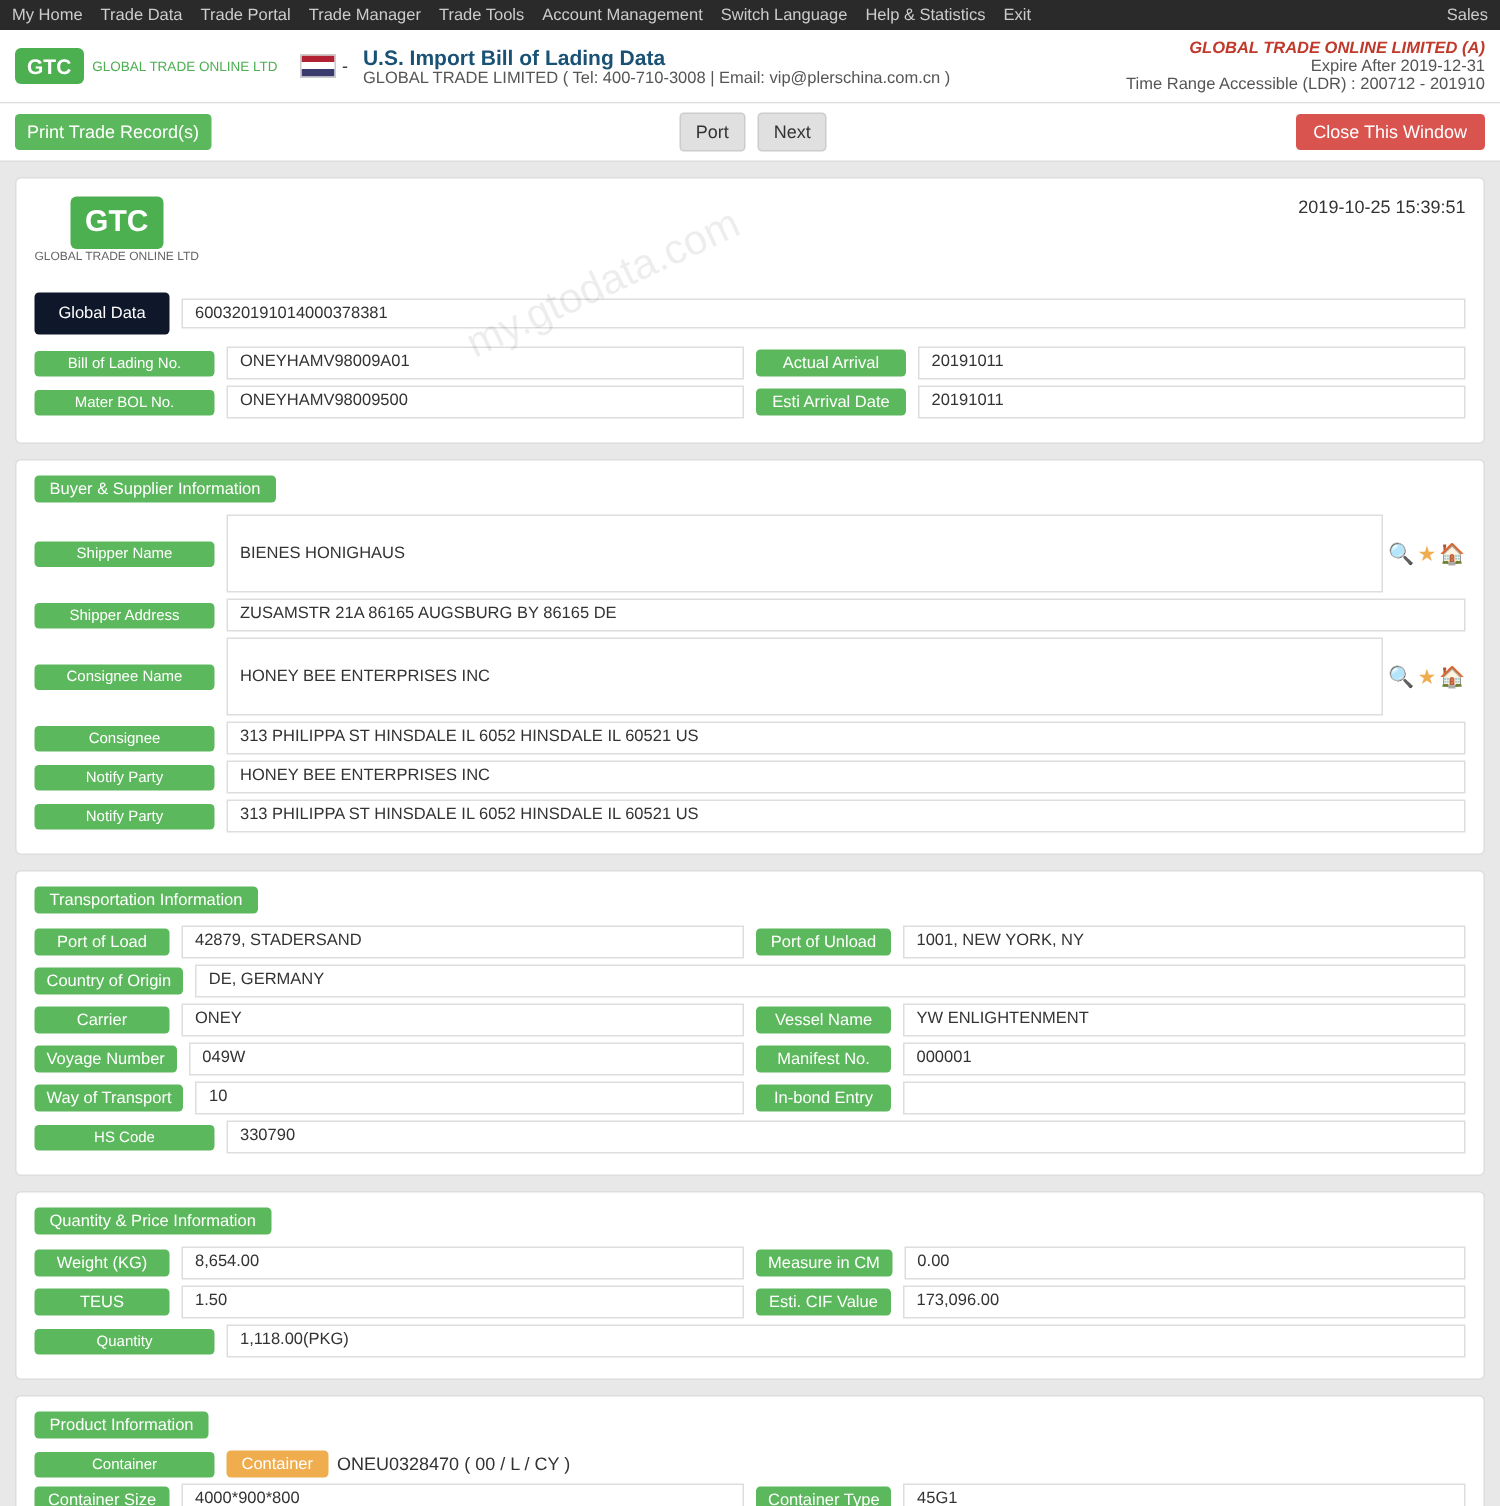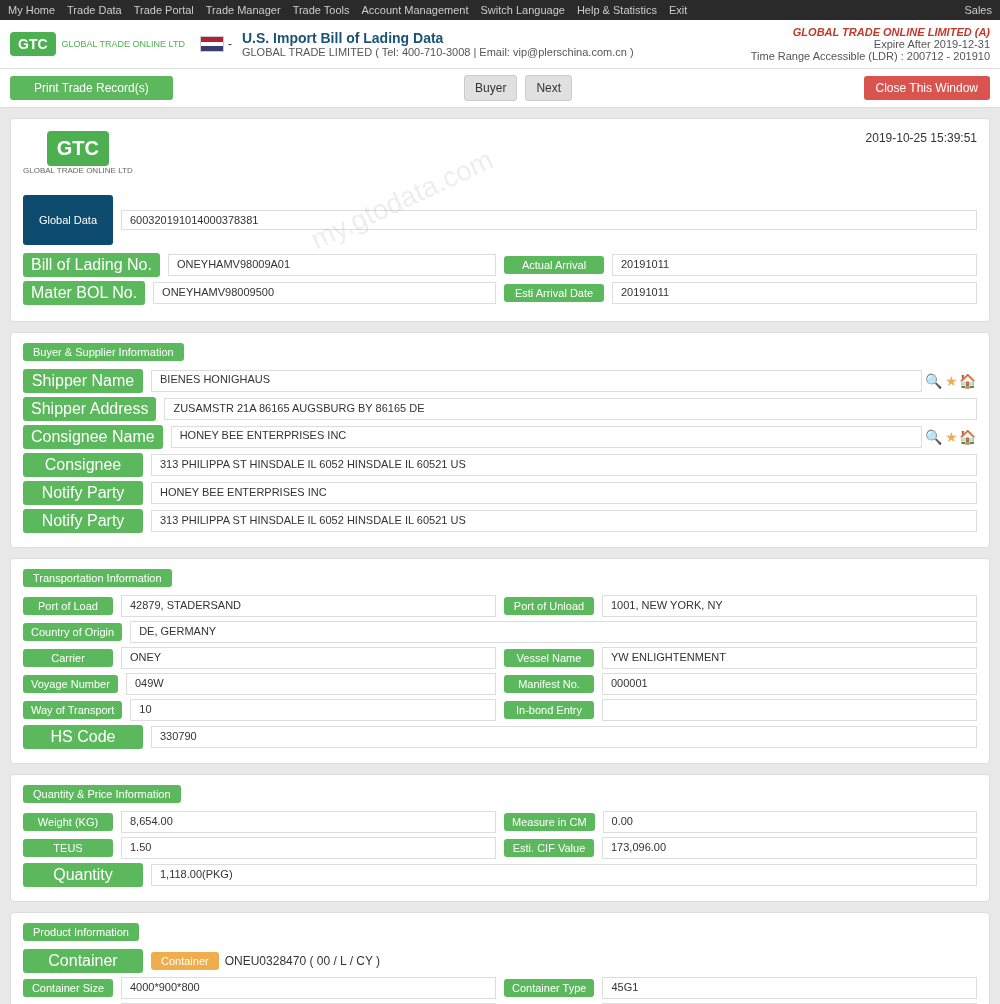--- a/index.html
+++ b/index.html
@@ -20,21 +20,21 @@
     .flag { width: 24px; height: 16px; background: linear-gradient(to bottom, #B22234 0%, #B22234 33%, #fff 33%, #fff 66%, #3C3B6E 66%); border: 1px solid #ccc; }
     .header-title { flex: 1; }
     .header-title .main-title { font-size: 14px; color: #1a5276; font-weight: bold; }
     .header-title .sub-title { font-size: 11px; color: #555; }
     .header-right { text-align: right; font-size: 11px; color: #c0392b; }
     .header-right .company { color: #c0392b; font-weight: bold; font-style: italic; }
     .header-right .info { color: #555; }
 
     
     .toolbar { background: #fff; padding: 6px 10px; display: flex; align-items: center; gap: 8px; border-bottom: 1px solid #ddd; }
-    .btn-green { background: #5cb85c; color: white; border: none; padding: 5px 24px; border-radius: 3px; cursor: pointer; font-size: 12px; }
+    .btn-green { background: #5cb85c; color: white; border: none; padding: 5px 8px; border-radius: 3px; cursor: pointer; font-size: 12px; }
     .btn-gray { background: #e0e0e0; color: #333; border: 1px solid #ccc; padding: 5px 10px; border-radius: 3px; cursor: pointer; font-size: 12px; }
     .btn-red { background: #d9534f; color: white; border: none; padding: 5px 12px; border-radius: 3px; cursor: pointer; font-size: 12px; }
     .spacer { flex: 1; }
 
     
     .main-content { padding: 10px; background: #e8e8e8; min-height: 800px; }
 
     
     .card { background: #fff; border: 1px solid #ddd; border-radius: 4px; margin-bottom: 10px; padding: 12px; }
 
@@ -43,41 +43,41 @@
     .card-logo { display: flex; flex-direction: column; align-items: center; }
     .card-logo-img { display: flex; align-items: center; gap: 4px; }
     .card-logo-subtext { font-size: 8px; color: #666; text-align: center; }
     .card-timestamp { font-size: 12px; color: #333; }
 
     
     .section-header { background: #5cb85c; color: white; padding: 3px 10px; border-radius: 3px; display: inline-block; margin-bottom: 8px; font-size: 11px; }
 
     
     .field-row { display: flex; align-items: center; margin-bottom: 4px; }
-    .field-label { background: #5cb85c; color: white; padding: 3px 8px; border-radius: 3px; min-width: 120px; font-size: 16px; text-align: center; margin-right: 8px; white-space: nowrap; }
+    .field-label { background: #5cb85c; color: white; padding: 3px 8px; border-radius: 3px; min-width: 120px; font-size: 10px; text-align: center; margin-right: 8px; white-space: nowrap; }
     .field-value { border: 1px solid #ddd; padding: 3px 8px; background: #fff; flex: 1; font-size: 11px; min-height: 22px; }
 
     
     .field-row-double { display: flex; align-items: center; gap: 8px; margin-bottom: 4px; }
     .field-group { display: flex; align-items: center; flex: 1; }
     .field-label-sm { background: #5cb85c; color: white; padding: 3px 8px; border-radius: 3px; font-size: 11px; text-align: center; margin-right: 8px; white-space: nowrap; min-width: 90px; }
     .field-value-sm { border: 1px solid #ddd; padding: 3px 8px; background: #fff; flex: 1; font-size: 11px; min-height: 22px; }
 
     
     .field-value-with-icons { display: flex; align-items: center; }
-    .field-value-with-icons .fv { flex: 1; border: 1px solid #ddd; padding: 2px 8px; font-size: 11px; min-height: 22px; }
+    .field-value-with-icons .fv { flex: 1; border: 1px solid #ddd; padding: 19px 8px; font-size: 11px; min-height: 22px; }
     .field-icons { display: flex; gap: 2px; margin-left: 4px; }
     .field-icon { cursor: pointer; font-size: 14px; }
 
     
     .section-card { background: #fff; border: 1px solid #ddd; border-radius: 4px; margin-bottom: 10px; padding: 10px 12px; }
 
     
     .global-data-row { display: flex; align-items: center; margin-bottom: 8px; }
-    .global-data-label { background: #0c4a6e; color: white; padding: 19px 8px; border-radius: 3px; min-width: 90px; font-size: 11px; text-align: center; margin-right: 8px; }
+    .global-data-label { background: #0f172a; color: white; padding: 8px 8px; border-radius: 3px; min-width: 90px; font-size: 11px; text-align: center; margin-right: 8px; }
     .global-data-value { border: 1px solid #ddd; padding: 3px 8px; font-size: 11px; flex: 1; }
 
     
     .container-badge { background: #f0ad4e; color: white; padding: 3px 10px; border-radius: 3px; font-size: 11px; margin-right: 6px; }
 
     .relative { position: relative; overflow: hidden; }
   </style>
 </head>
 <body>
 
@@ -114,21 +114,21 @@
   <div class="header-right">
     <div class="company">GLOBAL TRADE ONLINE LIMITED (A)</div>
     <div class="info">Expire After 2019-12-31</div>
     <div class="info">Time Range Accessible (LDR) : 200712 - 201910</div>
   </div>
 </div>
 
 <div class="toolbar">
   <button class="btn-green">Print Trade Record(s)</button>
   <div class="spacer"></div>
-  <button class="btn-gray">Buyer</button>
+  <button class="btn-gray">Port</button>
   <button class="btn-gray">Next</button>
   <div class="spacer"></div>
   <button class="btn-red">Close This Window</button>
 </div>
 
 <div class="main-content">
 
   <div class="card relative">
     <div style="position:absolute;top:40%;left:40%;transform:translate(-50%,-50%) rotate(-25deg);font-size:28px;color:rgba(0,0,0,0.07);pointer-events:none;white-space:nowrap;z-index:1;">my.gtodata.com</div>
 

